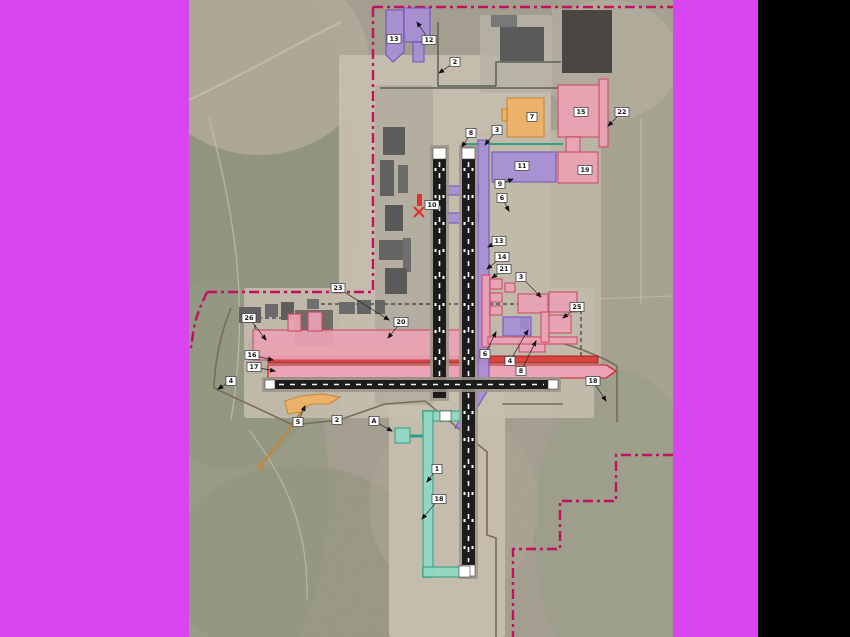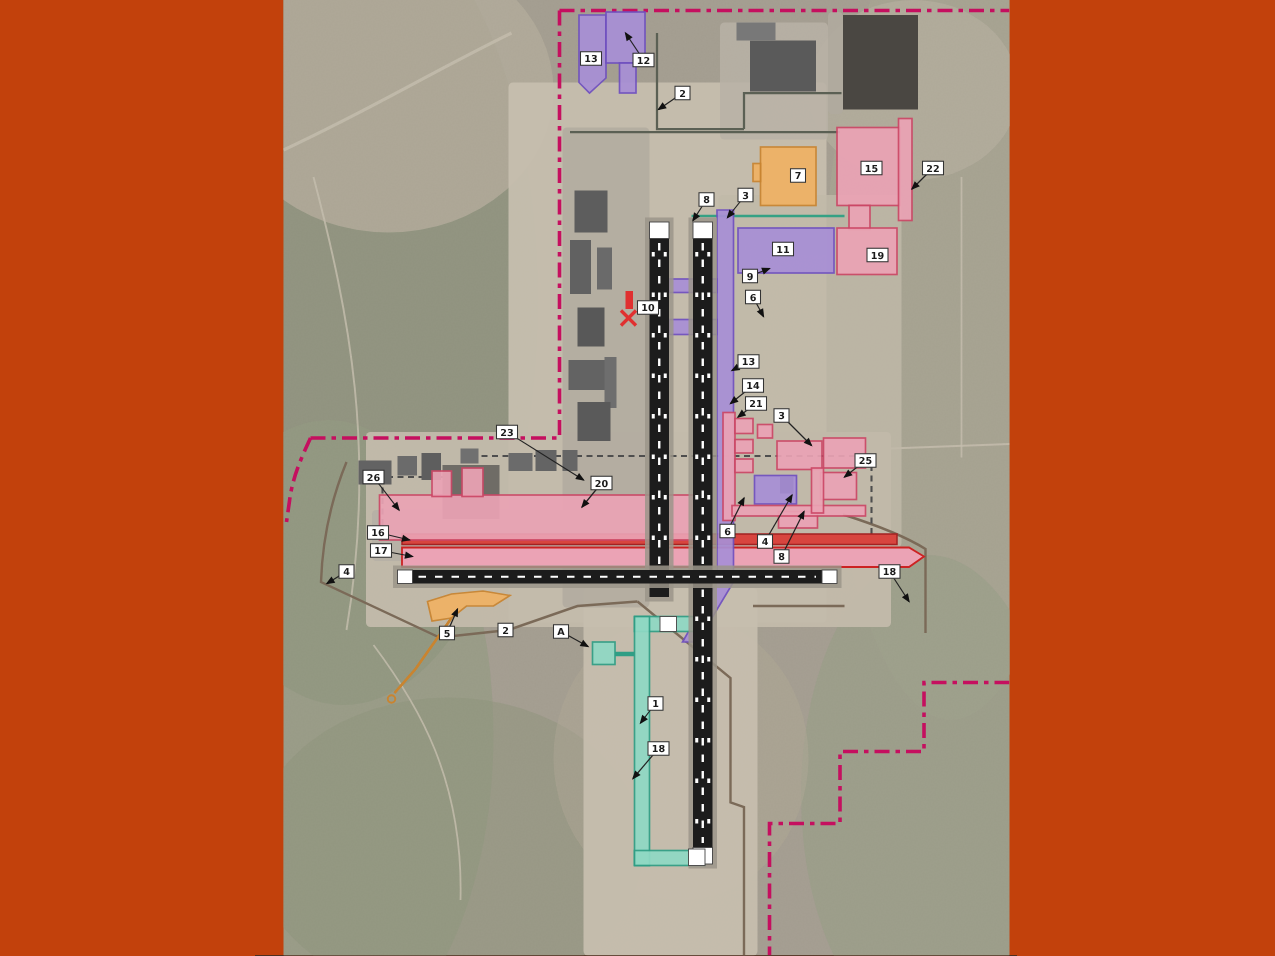--- a/index.html
+++ b/index.html
@@ -1,17 +1,17 @@
 <!DOCTYPE html>
 <html><head>
 <meta charset="utf-8">
 <style>
   html,body{margin:0;padding:0;background:#000;width:850px;height:637px;overflow:hidden;}
   body{font-family:"Liberation Sans", sans-serif;position:relative;}
-  #stage{position:absolute;left:0;top:0;width:850px;height:637px;background:#c2410c;}
+  #stage{position:absolute;left:0;top:0;width:758px;height:637px;background:#d946ef;}
   #map{position:absolute;left:189px;top:0;width:484px;height:637px;}
   svg{display:block;}
   .co-label{font-family:"DejaVu Sans", sans-serif;}
 </style>
 </head>
 <body>
 
 <div id="stage">
   <div id="map">
       <svg viewBox="0 0 484 637" width="484" height="637">

